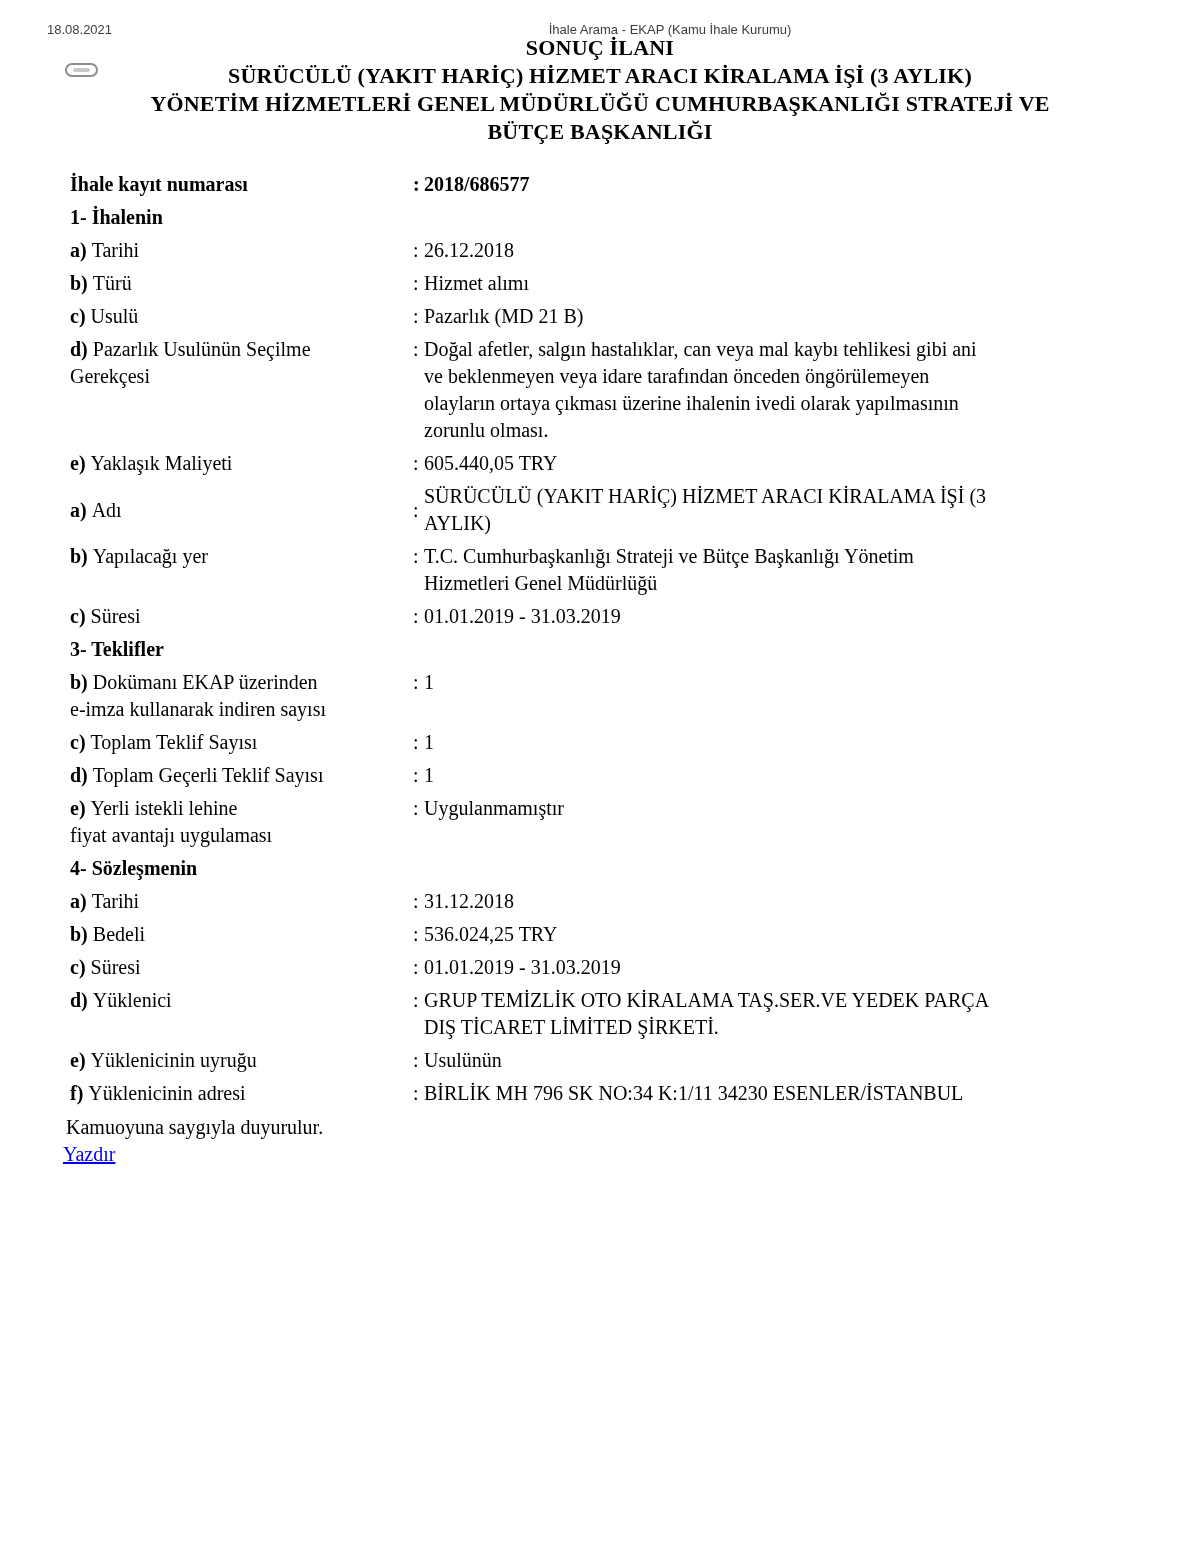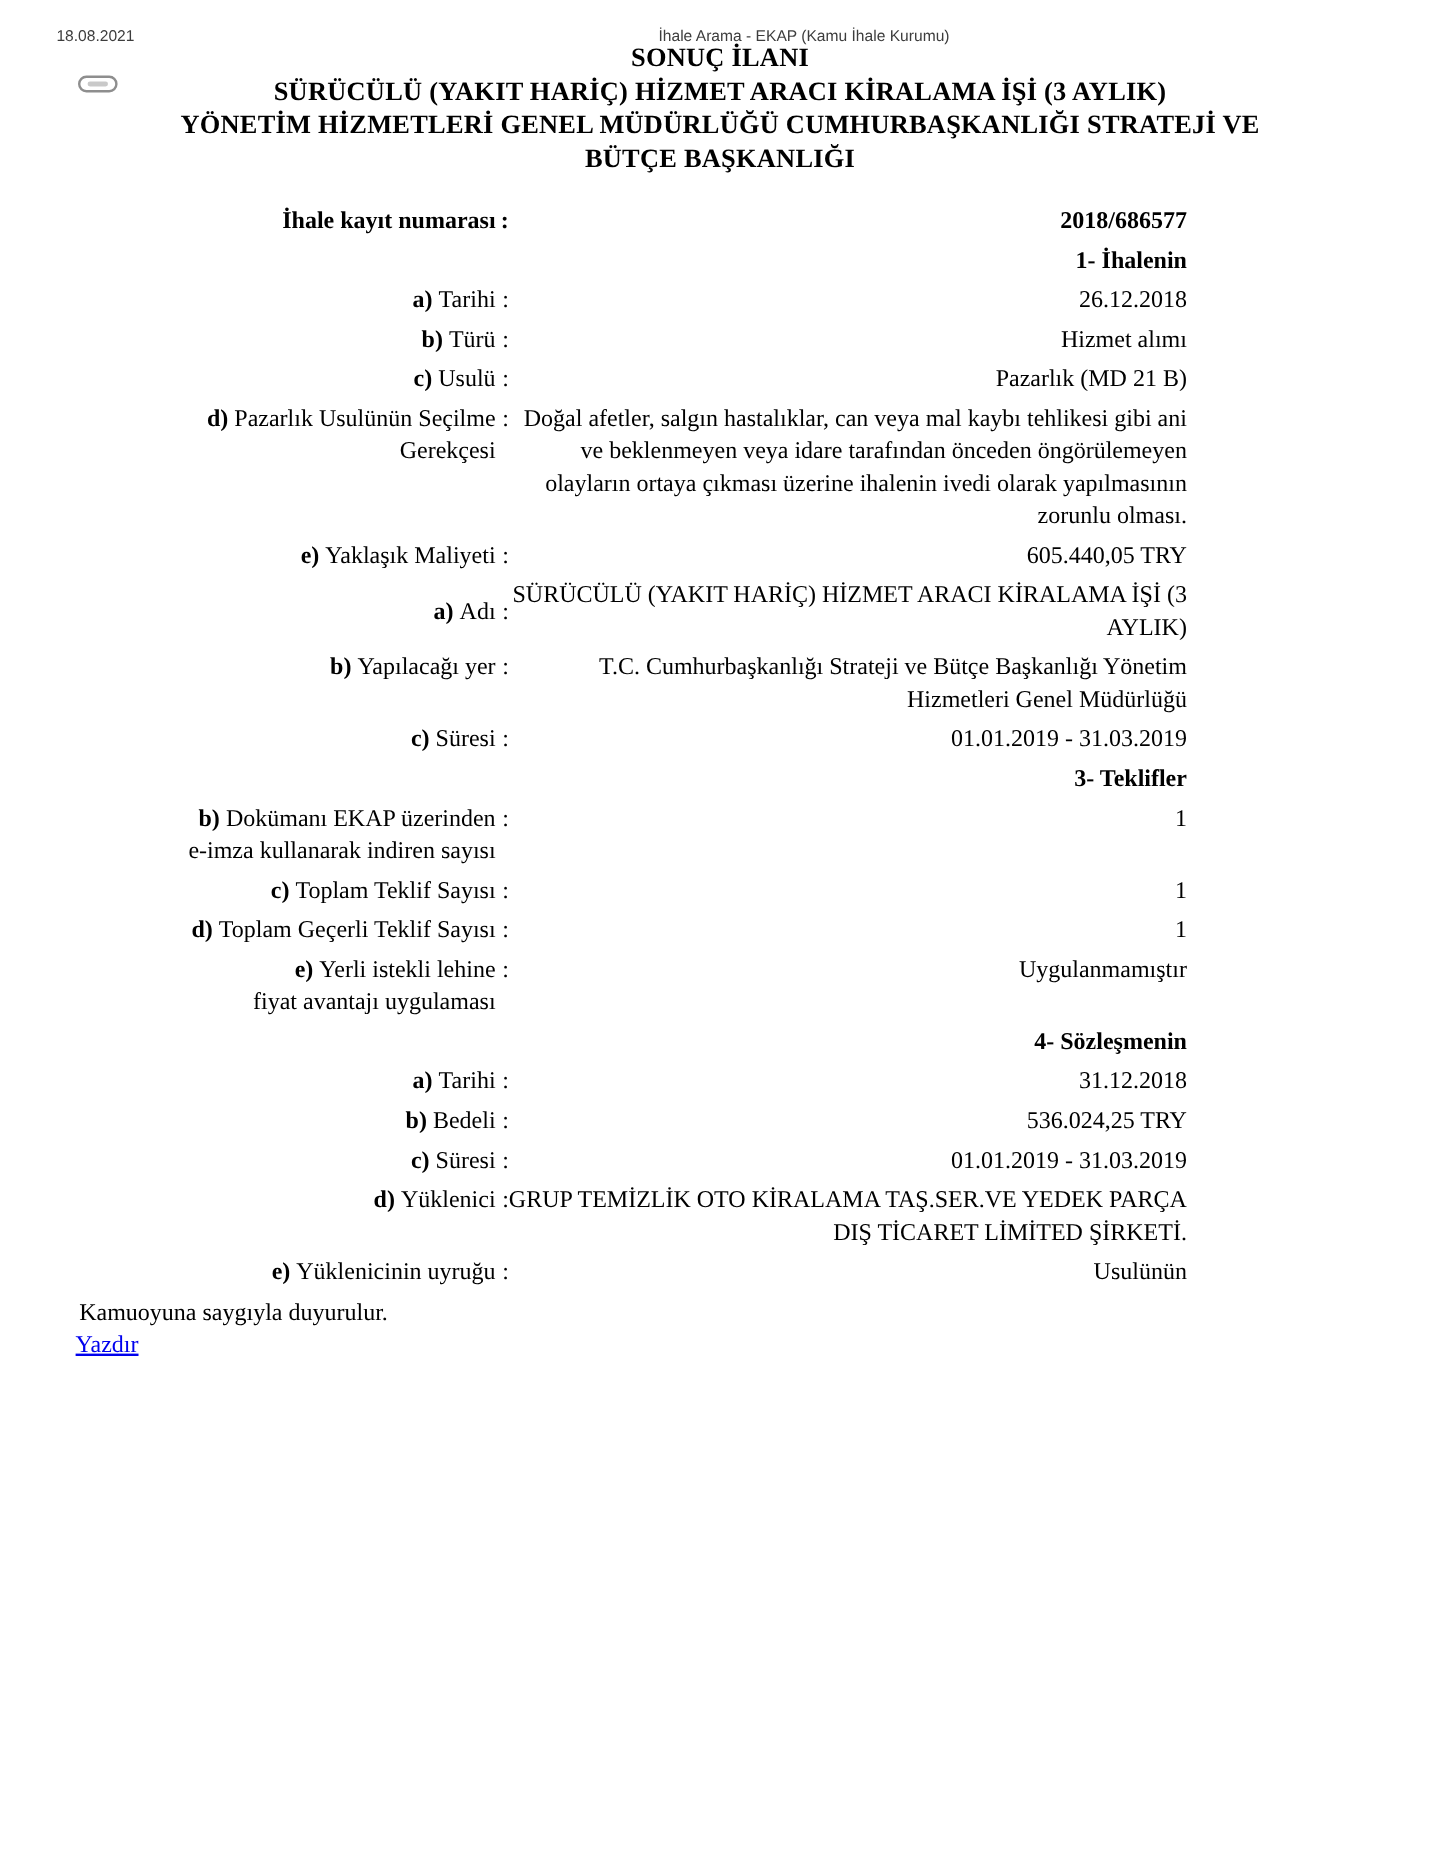--- a/index.html
+++ b/index.html
@@ -44,21 +44,20 @@
     text-align: center;
     font-weight: bold;
     font-size: 22px;
     line-height: 28px;
     letter-spacing: 0.2px;
   }
   
   table.kv {
     margin: 22px 0 0 70px;
     border-collapse: collapse;
-    text-align: right;
   }
   td {
     vertical-align: top;
     font-size: 20px;
     line-height: 27px;
     padding: 3px 0;
   }
   td.label { width: 343px; }
   td.colon { width: 11px; }
   td.value { max-width: 700px; margin-left: 32px; }
@@ -280,19 +279,28 @@
         </tr>
         <tr>
           <td class="label">
             <div class="lbl-line"><b class="prefix">e)</b><span>Yüklenicinin uyruğu</span></div>
           </td>
           <td class="colon">:</td>
           <td class="value">
             <div>Usulünün</div>
           </td>
         </tr>
+        <tr>
+          <td class="label">
+            <div class="lbl-line"><b class="prefix">f)</b><span>Yüklenicinin adresi</span></div>
+          </td>
+          <td class="colon">:</td>
+          <td class="value">
+            <div>BİRLİK MH 796 SK NO:34 K:1/11 34230 ESENLER/İSTANBUL</div>
+          </td>
+        </tr>
       </tbody>
   </table>
 
   <div class="closing">Kamuoyuna saygıyla duyurulur.</div>
   <a class="print-link" href="#">Yazdır</a>
 
 </div>
 
 </body></html>

